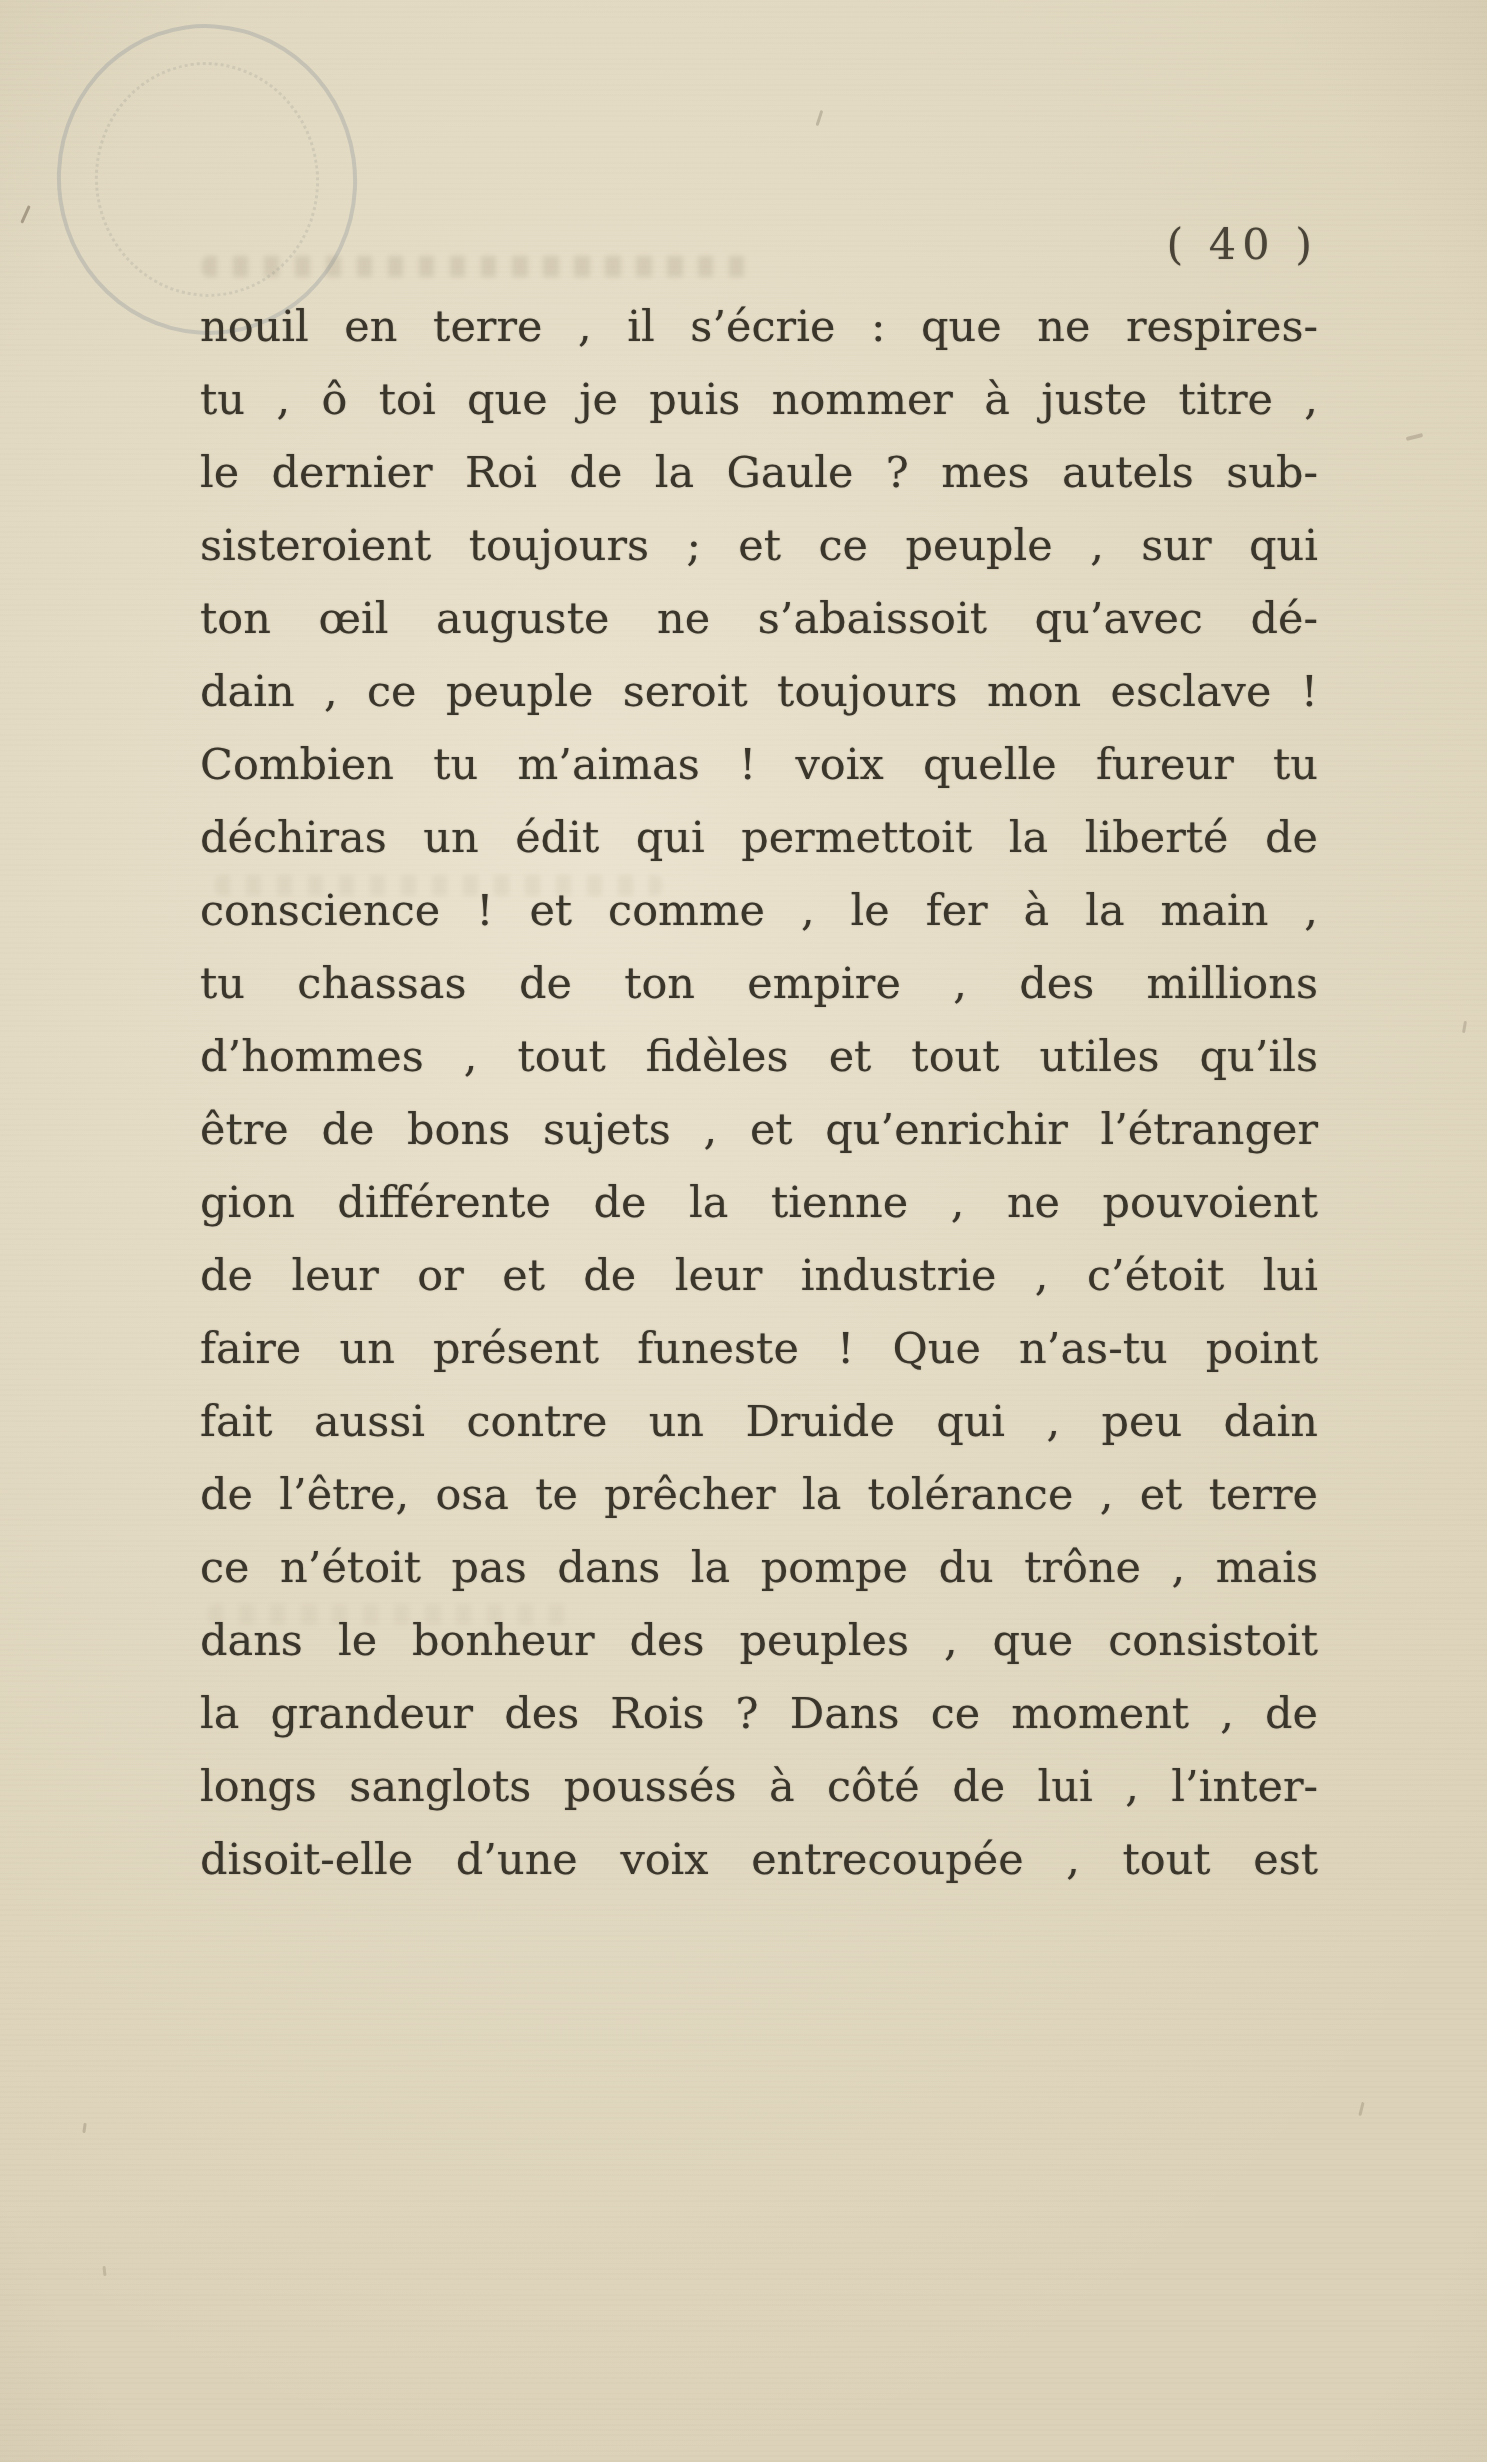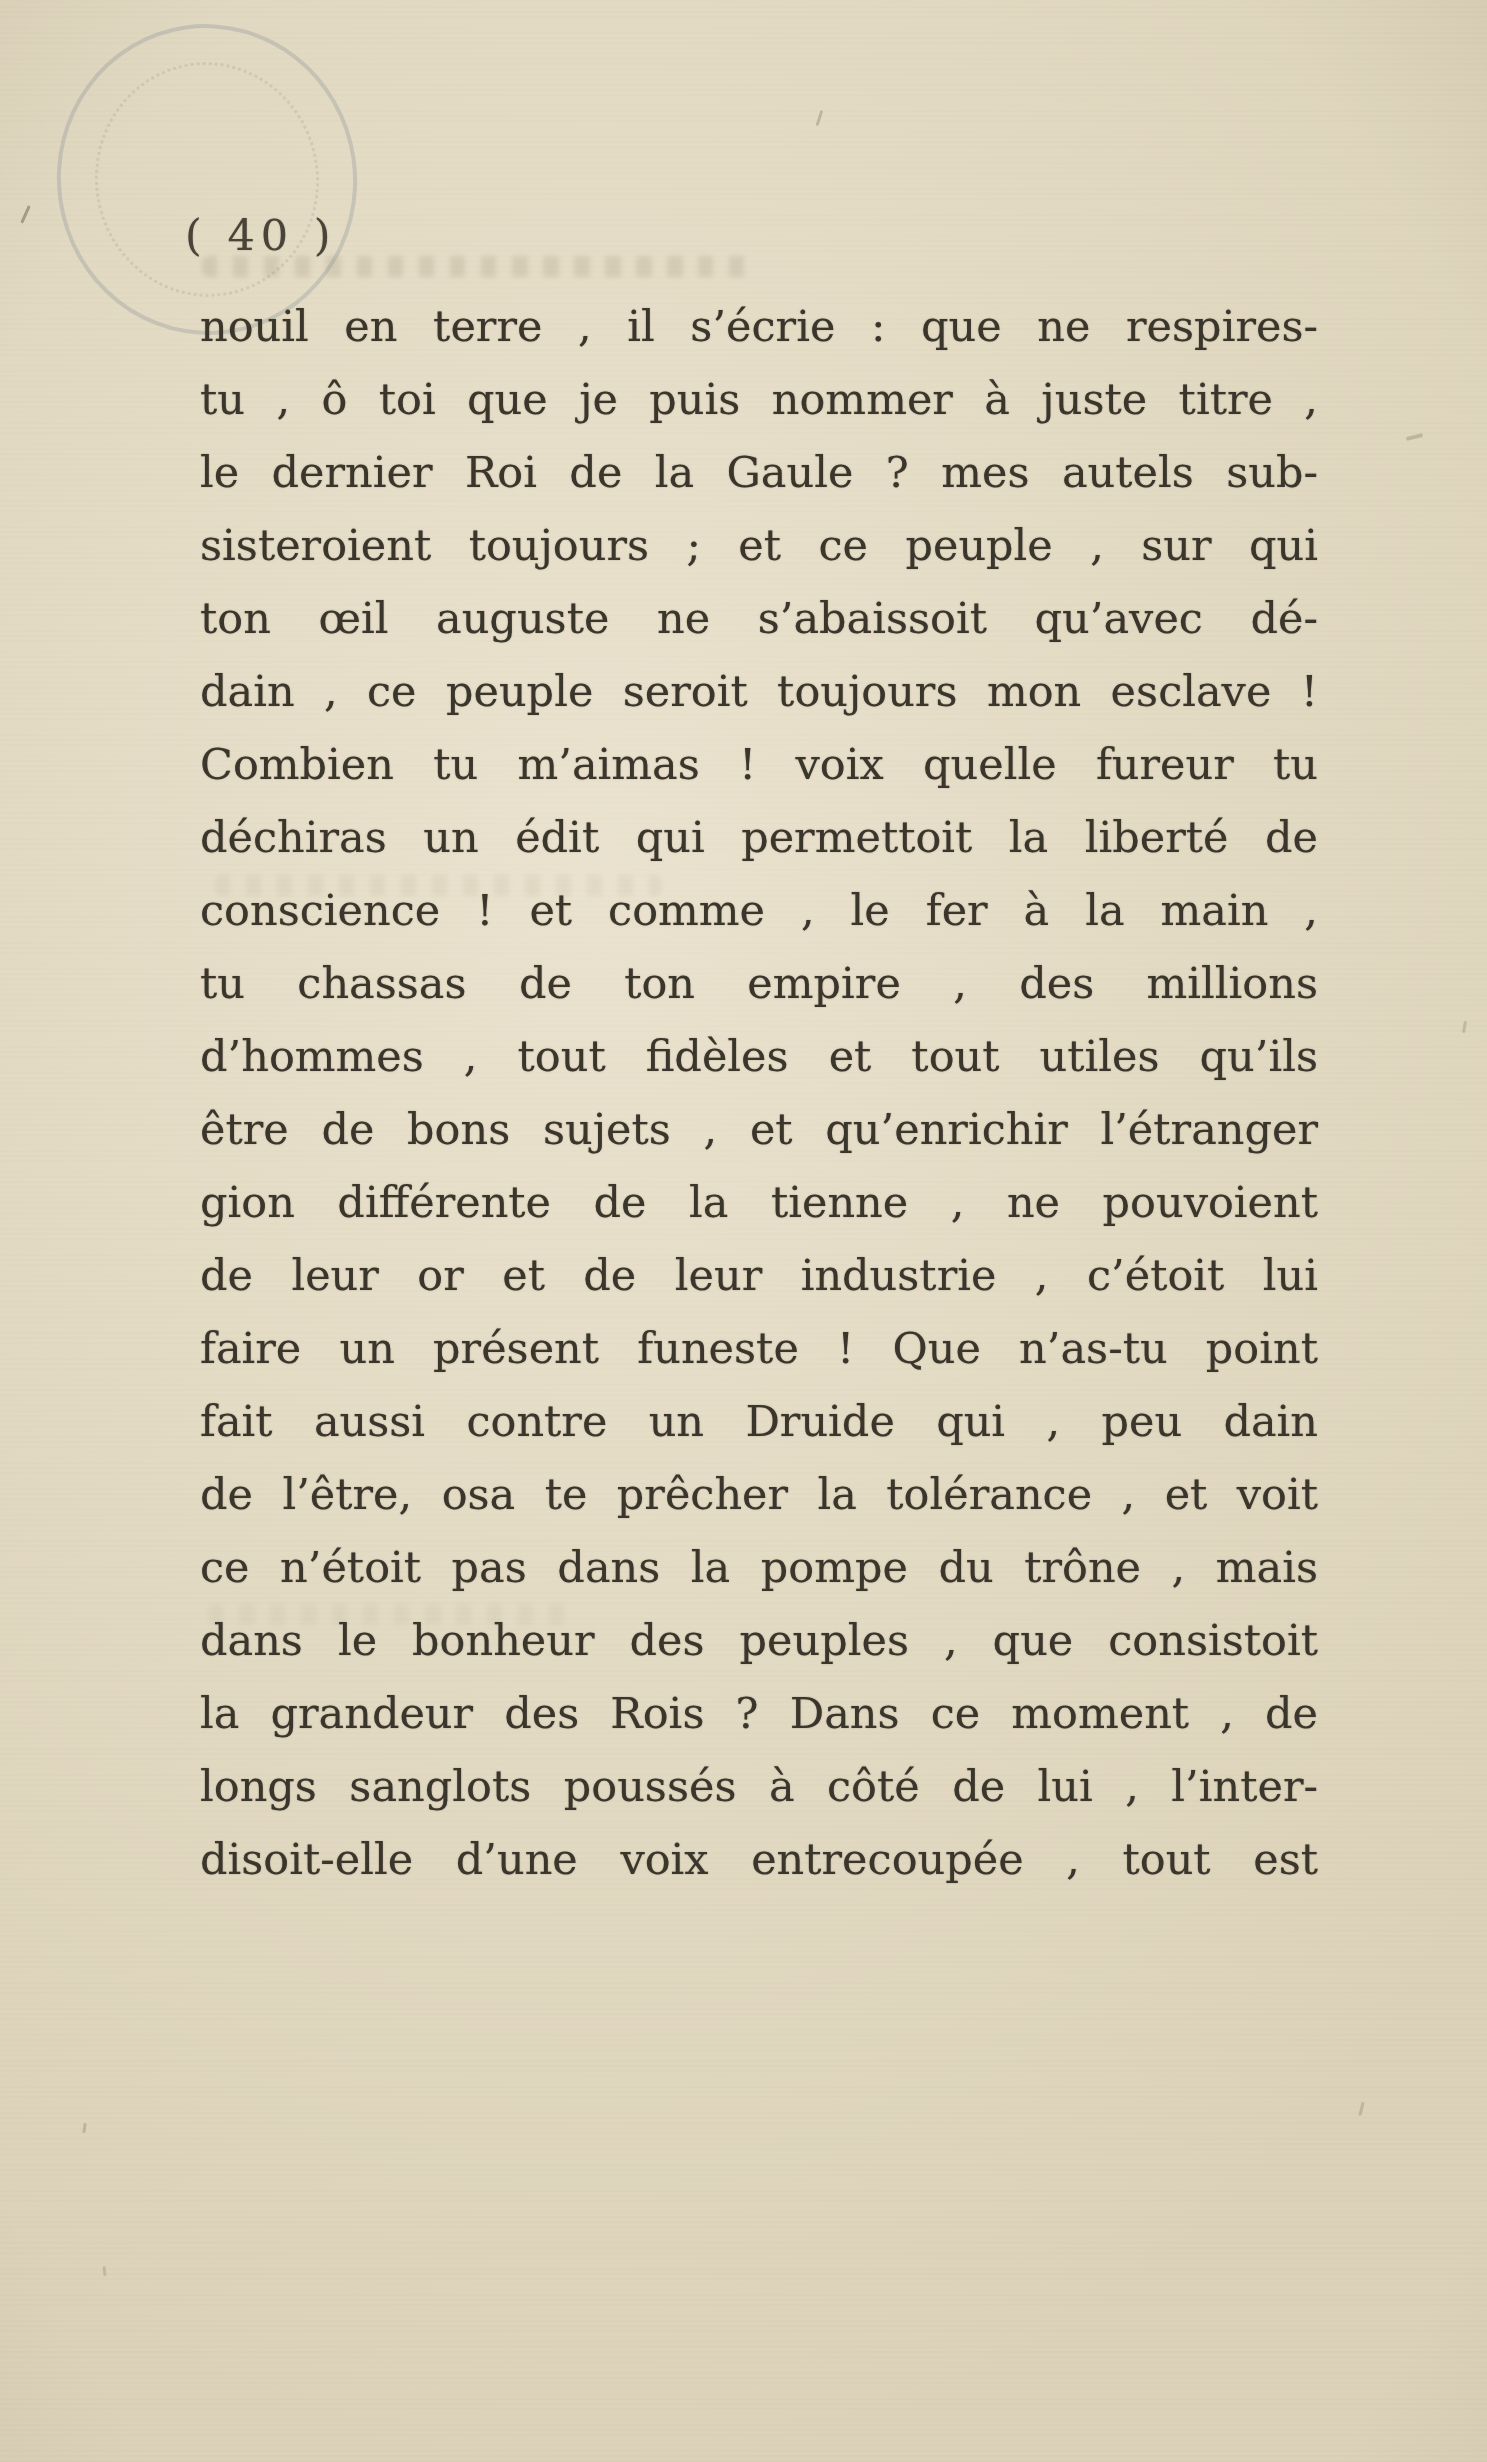--- a/index.html
+++ b/index.html
@@ -35,23 +35,23 @@
   .stamp::before {
     content: "";
     position: absolute;
     inset: 34px;
     border-radius: 50%;
     border: 3.4px dotted rgba(115,126,122,0.17);
   }
   .page-number {
     position: absolute;
     left: 185px;
-    top: 210px;
+    top: 219px;
     width: 1133px;
-    text-align: left;
+    text-align: right;
     font-size: 43px;
     letter-spacing: 6px;
     color: #4a4438;
     text-shadow: 0 0 1.3px rgba(74,68,56,0.45);
   }
   .textblock {
     position: absolute;
     left: 184px;
     top: 290px;
     width: 1134px;
@@ -115,21 +115,21 @@
     <div class="line">Combien tu m’aimas ! voix quelle fureur tu</div>
     <div class="line">déchiras un édit qui permettoit la liberté de</div>
     <div class="line">conscience ! et comme , le fer à la main ,</div>
     <div class="line">tu chassas de ton empire , des millions</div>
     <div class="line">d’hommes , tout fidèles et tout utiles qu’ils</div>
     <div class="line">être de bons sujets , et qu’enrichir l’étranger</div>
     <div class="line">gion différente de la tienne , ne pouvoient</div>
     <div class="line">de leur or et de leur industrie , c’étoit lui</div>
     <div class="line">faire un présent funeste ! Que n’as-tu point</div>
     <div class="line">fait aussi contre un Druide qui , peu dain</div>
-    <div class="line">de l’être, osa te prêcher la tolérance , et voit</div>
+    <div class="line">de l’être, osa te prêcher la tolérance , et terre</div>
     <div class="line">ce n’étoit pas dans la pompe du trône , mais</div>
     <div class="line">dans le bonheur des peuples , que consistoit</div>
     <div class="line">la grandeur des Rois ? Dans ce moment , de</div>
     <div class="line">longs sanglots poussés à côté de lui , l’inter-</div>
     <div class="line">disoit-elle d’une voix entrecoupée , tout est</div>
   </div>
 
 </div>
 
 

